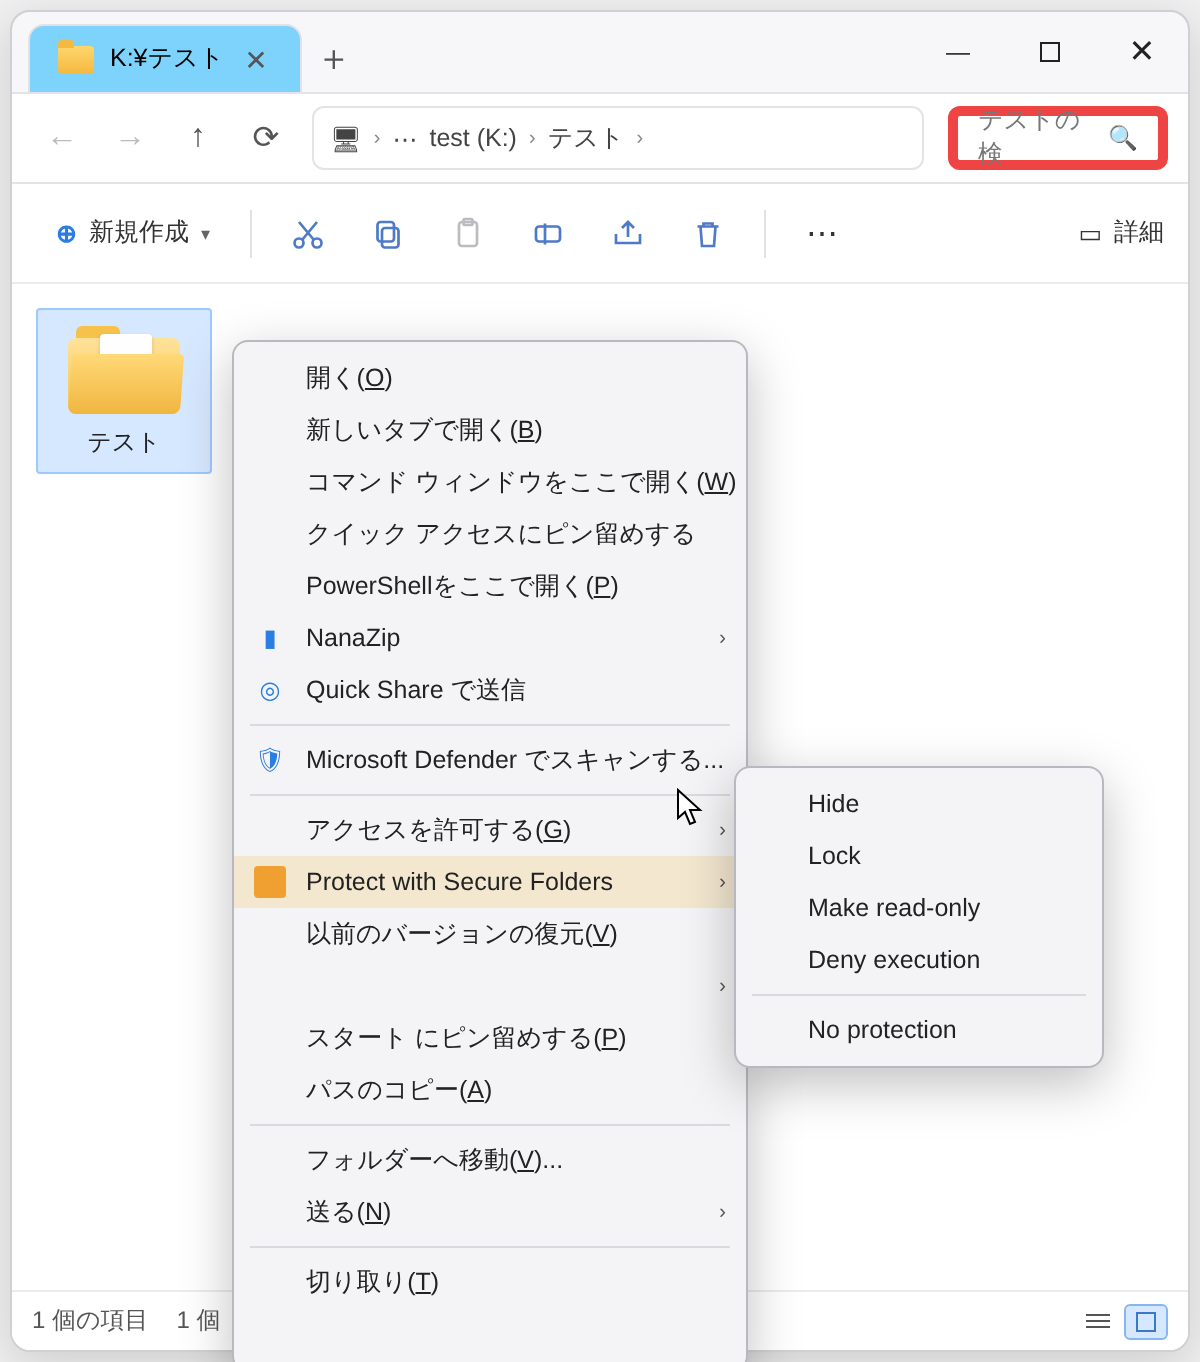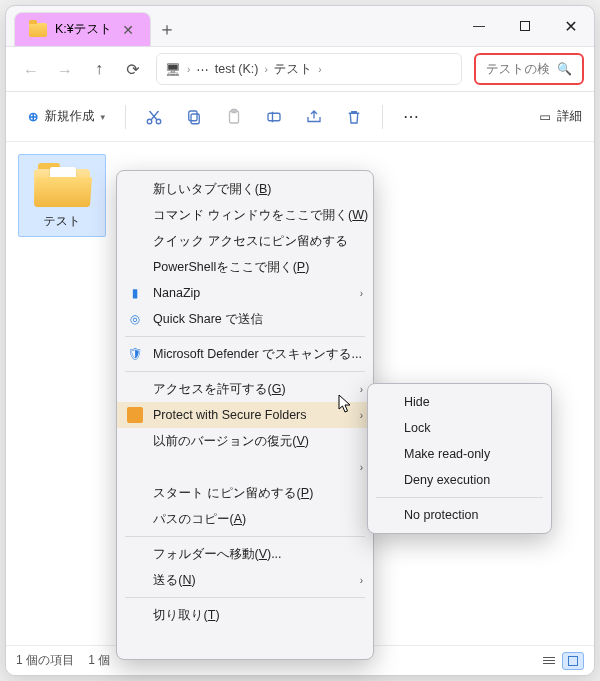--- a/index.html
+++ b/index.html
@@ -1,33 +1,33 @@
 <!DOCTYPE html>
 <html><head>
 <meta charset="utf-8">
 <style>
 * { margin: 0; padding: 0; box-sizing: border-box; font-family: "Segoe UI", "Yu Gothic UI", Meiryo, sans-serif; }
 body { background: #f0f0f0; width: 600px; height: 681px; overflow: hidden; position: relative; }
 .window { position: absolute; inset: 5px; background: #f7f7f9; border: 1px solid #cfcfd4; border-radius: 10px; display: flex; flex-direction: column; overflow: hidden; box-shadow: 0 6px 24px rgba(0,0,0,.15); }
 .titlebar { display: flex; align-items: stretch; height: 40px; }
-.tab { display: flex; align-items: center; gap: 8px; padding: 0 14px; background: #f0abfc; border-radius: 8px 8px 0 0; margin: 6px 0 0 8px; border: 1px solid #e2e2e6; border-bottom: none; font-size: 12.5px; }
+.tab { display: flex; align-items: center; gap: 8px; padding: 0 14px; background: #7dd3fc; border-radius: 8px 8px 0 0; margin: 6px 0 0 8px; border: 1px solid #e2e2e6; border-bottom: none; font-size: 12.5px; }
 .tab .folder { width: 18px; height: 14px; background: linear-gradient(#ffd66e,#f4b93e); border-radius: 2px; position: relative; }
 .tab .folder::before { content:""; position:absolute; top:-3px; left:0; width:8px; height:4px; background:#f4b93e; border-radius:2px 2px 0 0; }
 .tab .x { font-size: 14px; color: #555; padding: 0 2px; }
 .addtab { display:flex; align-items:center; justify-content:center; width:32px; margin-top:6px; color:#555; font-size:18px; }
 .winctrls { margin-left:auto; display:flex; }
 .winctrls > div { width:46px; display:flex; align-items:center; justify-content:center; color:#222; font-size:12px; }
 .winctrls .sq { width:10px; height:10px; border:1px solid #222; }
 .winctrls .cx { font-size:16px; }
 .navbar { display:flex; align-items:center; height:46px; background:#fff; border-top:1px solid #e4e4e8; border-bottom:1px solid #e4e4e8; padding:0 10px; gap:4px; }
 .navbtn { width:30px; height:30px; display:flex; align-items:center; justify-content:center; color:#555; border-radius:4px; font-size:16px; }
 .navbtn.disabled{ color:#bcbcc0; }
 .breadcrumb { flex:1; display:flex; align-items:center; gap:6px; background:#fff; border:1px solid #e4e4e8; border-radius:6px; height:32px; padding:0 8px; font-size:12.5px; color:#444; margin:0 8px 0 4px; }
 .bc-sep{ color:#888; font-size:10px; }
-.searchbox { display:flex; align-items:center; gap:6px; background:#fff; border:2px solid #ef4444; border-radius:6px; height:32px; padding:0 10px; font-size:12.5px; color:#777; width:110px; }
+.searchbox { display:flex; align-items:center; gap:6px; background:#fff; border:5px solid #ef4444; border-radius:6px; height:32px; padding:0 10px; font-size:12.5px; color:#777; width:110px; }
 .cmdbar { display:flex; align-items:center; height:50px; background:#fff; border-bottom:1px solid #eceaee; padding:0 12px; gap:4px; }
 .newbtn { display:flex; align-items:center; gap:6px; padding:5px 10px; border-radius:6px; font-size:12.5px; color:#333; }
 .newbtn .plus{ color:#2a7de1; font-weight:600; }
 .newbtn .chev{ font-size:9px; color:#666; }
 .vdiv{ width:1px; height:24px; background:#e2e2e6; margin:0 6px; }
 .cmdicon{ width:36px; height:34px; display:flex; align-items:center; justify-content:center; color:#4e7ac7; font-size:16px; border-radius:6px; }
 .cmdicon svg { width:18px; height:18px; }
 .cmdbar .spacer{ flex:1; }
 .detailsbtn{ display:flex; align-items:center; gap:6px; font-size:12.5px; color:#333; }
 .content { flex:1; background:#fff; position:relative; padding:12px; }
@@ -173,20 +173,23 @@
         </div>
       <div class="vicon active">
           <div class="sqicon"></div>
         </div>
     </div>
   </div>
 </div>
 
 <div id="mainmenu" class="ctxmenu" style="left:116px; top:170px;">
   <div class="mi">
+      <span>開く(<u>O</u>)</span>
+    </div>
+  <div class="mi">
       <span>新しいタブで開く(<u>B</u>)</span>
     </div>
   <div class="mi">
       <span>コマンド ウィンドウをここで開く(<u>W</u>)</span>
     </div>
   <div class="mi">
       <span>クイック アクセスにピン留めする</span>
     </div>
   <div class="mi">
       <span>PowerShellをここで開く(<u>P</u>)</span>

